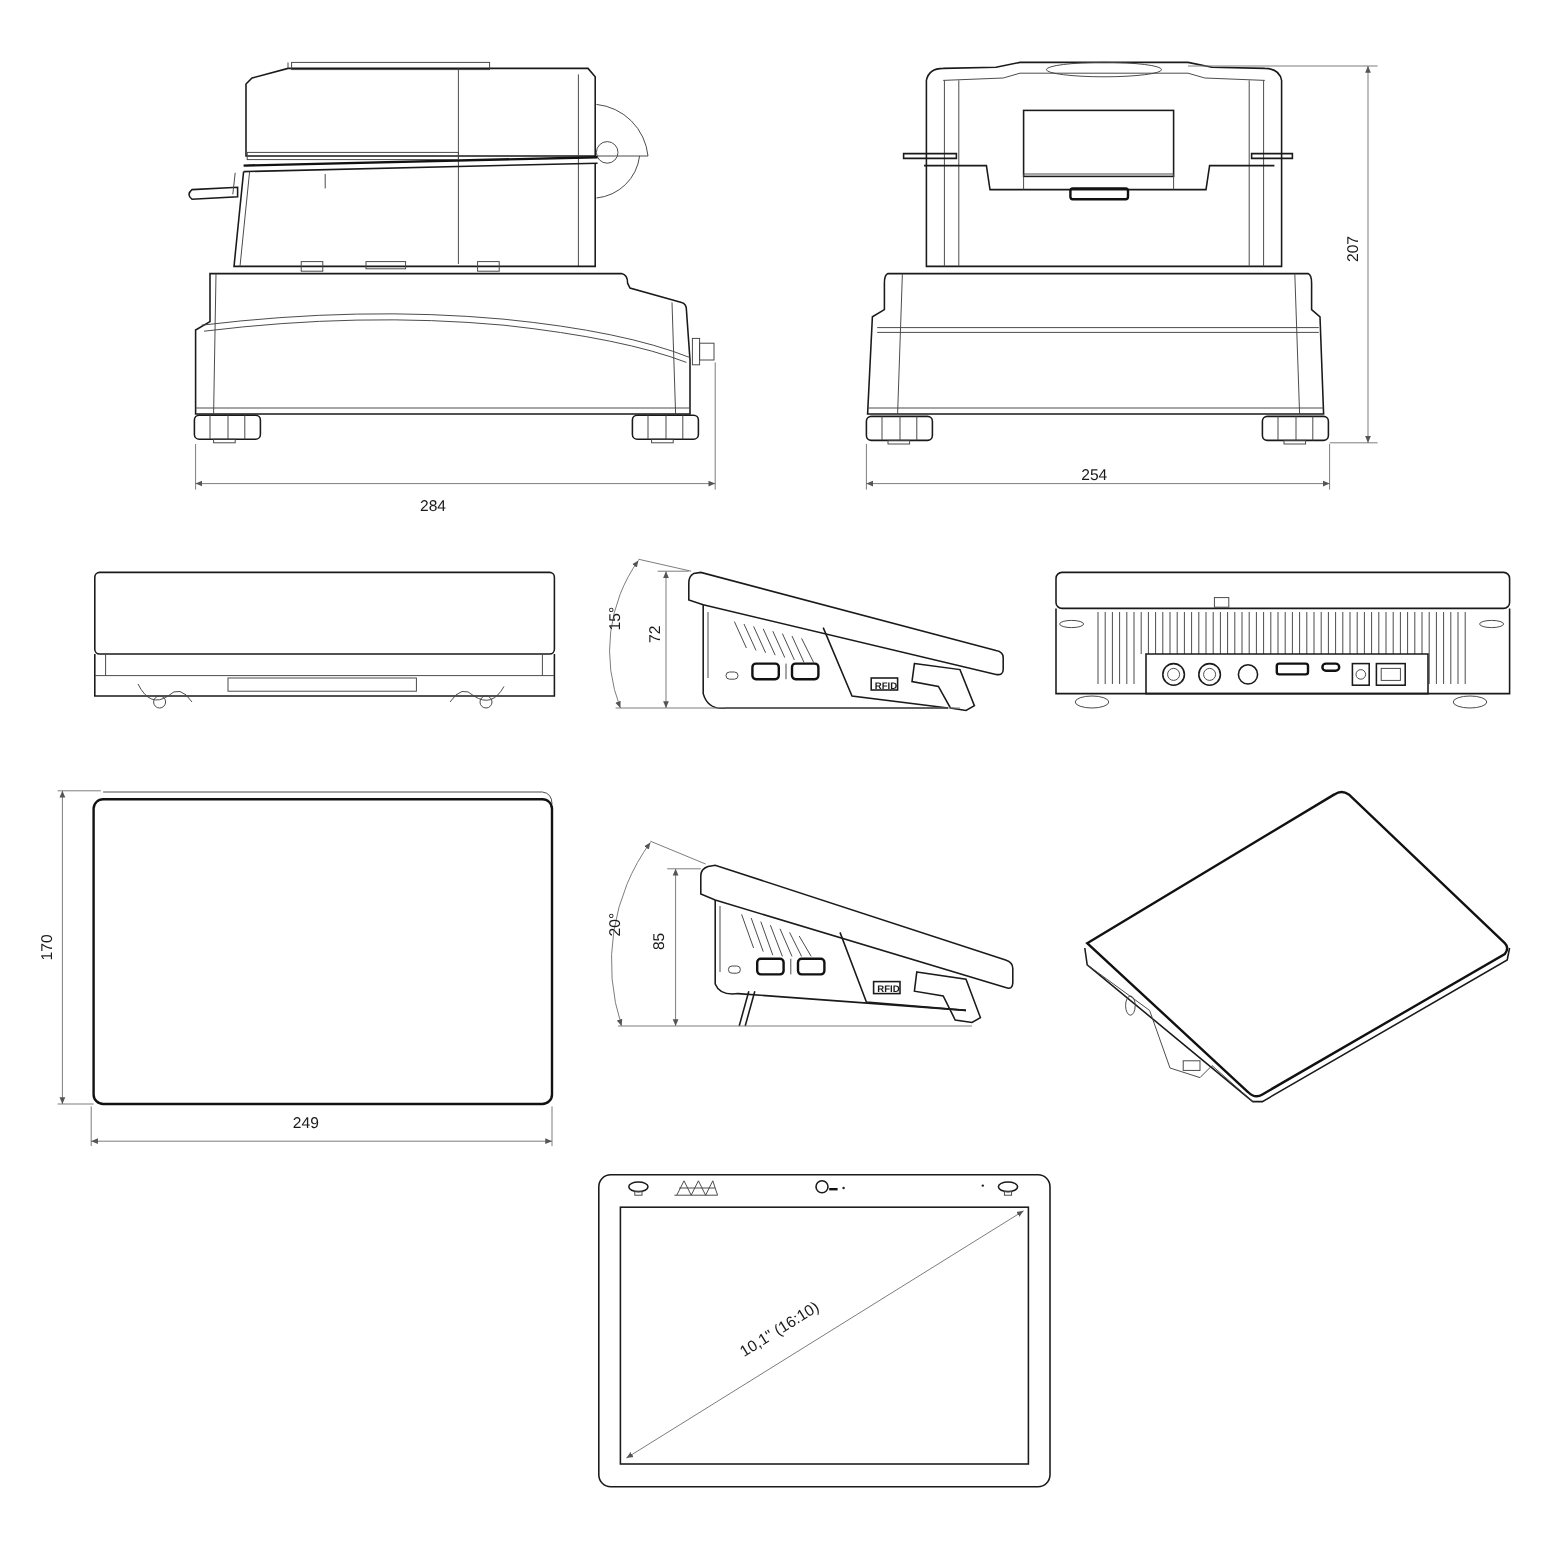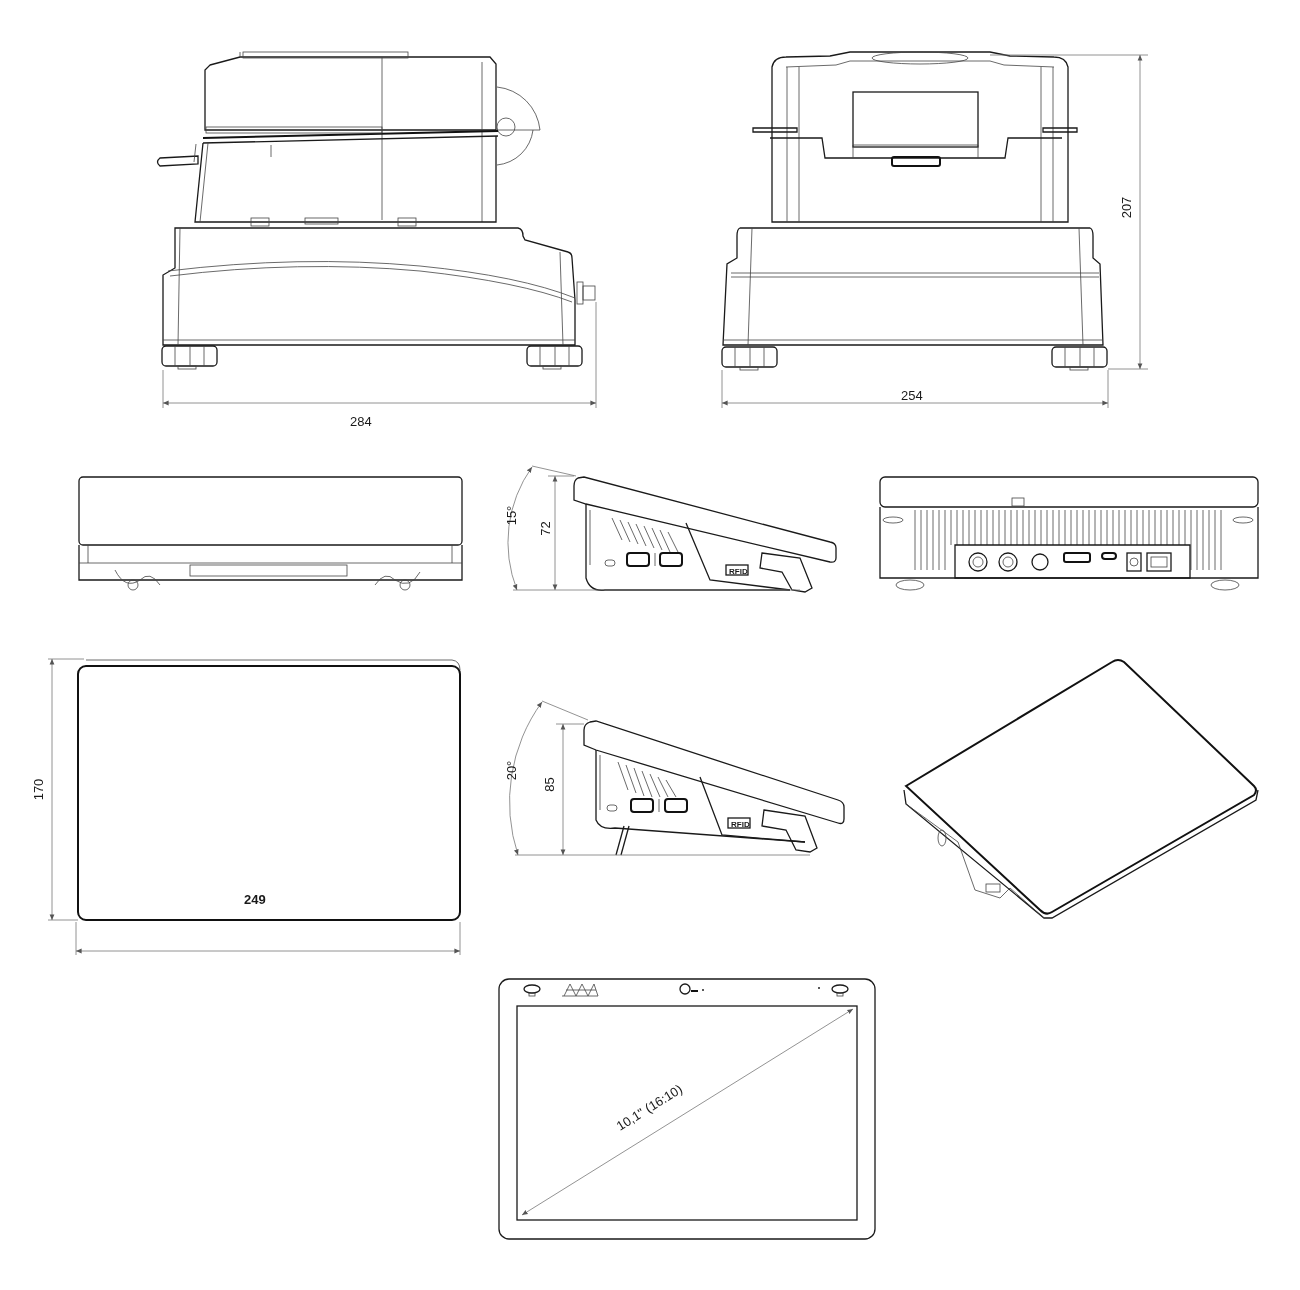--- a/index.html
+++ b/index.html
@@ -323,15 +323,15 @@
 
 <span class="label" style="left:502px;top:508px;transform:rotate(-90deg);">15°</span>
 <span class="label" style="left:538px;top:521px;transform:rotate(-90deg);">72</span>
 <span class="label" style="left:729px;top:567px;font-size:8px;font-weight:bold;">RFID</span>
 
 <span class="label" style="left:502px;top:763px;transform:rotate(-90deg);">20°</span>
 <span class="label" style="left:542px;top:777px;transform:rotate(-90deg);">85</span>
 <span class="label" style="left:731px;top:820px;font-size:8px;font-weight:bold;">RFID</span>
 
 <span class="label" style="left:28px;top:782px;transform:rotate(-90deg);">170</span>
-<span class="label" style="left:244px;top:892px;font-weight:bold;">249</span>
+<span class="label" style="left:244px;top:928px;">249</span>
 
 <span class="label" style="left:612px;top:1100px;transform:rotate(-32deg);">10,1"  (16:10)</span>
 
 </body></html>

